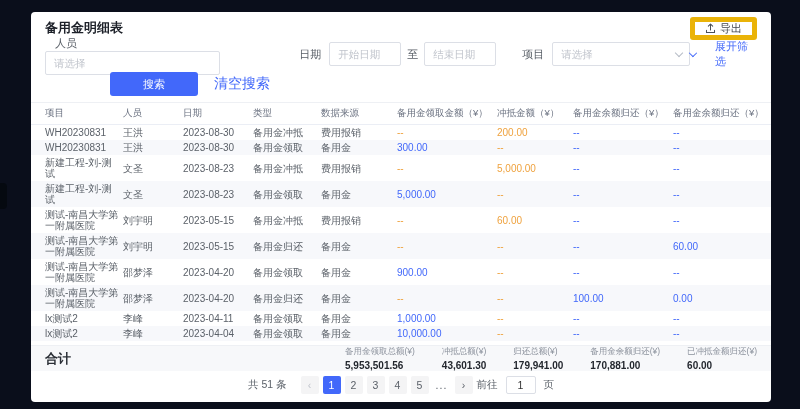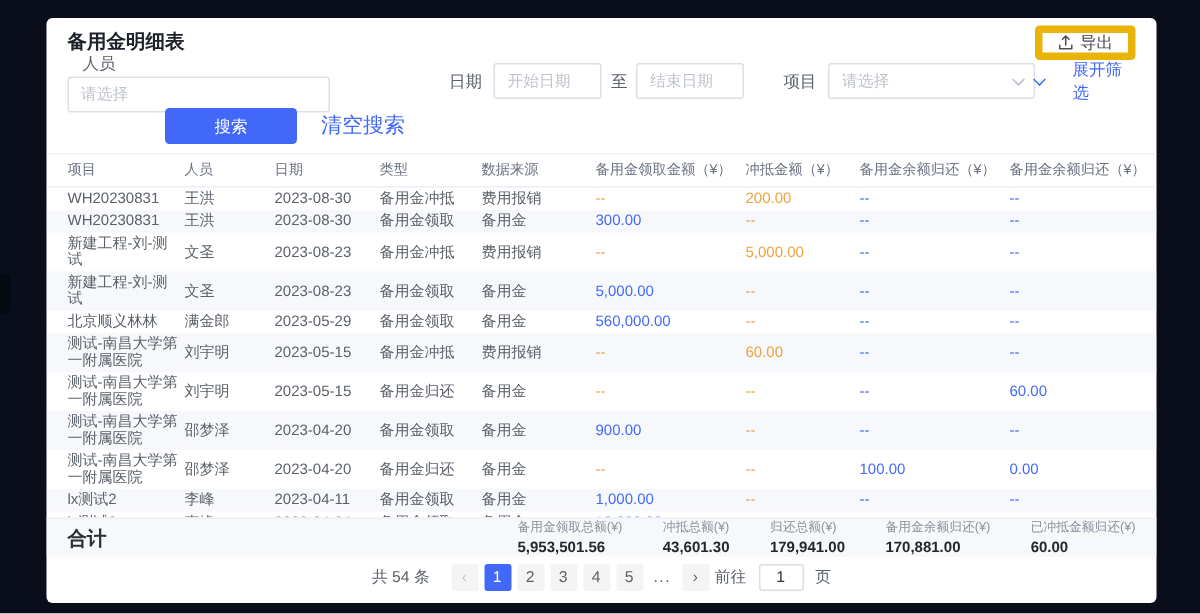--- a/index.html
+++ b/index.html
@@ -201,31 +201,20 @@
               <td>文圣</td>
               <td>2023-08-23</td>
               <td>备用金领取</td>
               <td>备用金</td>
               <td class="amt-blue">5,000.00</td>
               <td class="amt-orange">--</td>
               <td class="amt-blue">--</td>
               <td class="amt-blue">--</td>
             </tr>
             <tr>
-              <td>北京顺义林林</td>
-              <td>满金郎</td>
-              <td>2023-05-29</td>
-              <td>备用金领取</td>
-              <td>备用金</td>
-              <td class="amt-blue">560,000.00</td>
-              <td class="amt-orange">--</td>
-              <td class="amt-blue">--</td>
-              <td class="amt-blue">--</td>
-            </tr>
-            <tr>
               <td>测试-南昌大学第一附属医院</td>
               <td>刘宇明</td>
               <td>2023-05-15</td>
               <td>备用金冲抵</td>
               <td>费用报销</td>
               <td class="amt-orange">--</td>
               <td class="amt-orange">60.00</td>
               <td class="amt-blue">--</td>
               <td class="amt-blue">--</td>
             </tr>
@@ -308,21 +297,21 @@
             <span class="sv">170,881.00</span>
           </div>
           <div class="stat">
             <span class="sl">已冲抵金额归还(¥)</span>
             <span class="sv">60.00</span>
           </div>
         </div>
     </div>
 
     <div class="pagination">
-      <span class="pg-total">共 54 条</span>
+      <span class="pg-total">共 51 条</span>
       <button class="pg-sq pg-prev">‹</button>
       <div class="pg-pages">
           <button class="pg-sq pg-page active">1</button>
           <button class="pg-sq pg-page">2</button>
           <button class="pg-sq pg-page">3</button>
           <button class="pg-sq pg-page">4</button>
           <button class="pg-sq pg-page">5</button>
           <span class="pg-sq pg-ellipsis">...</span>
         </div>
       <button class="pg-sq pg-next">›</button>

